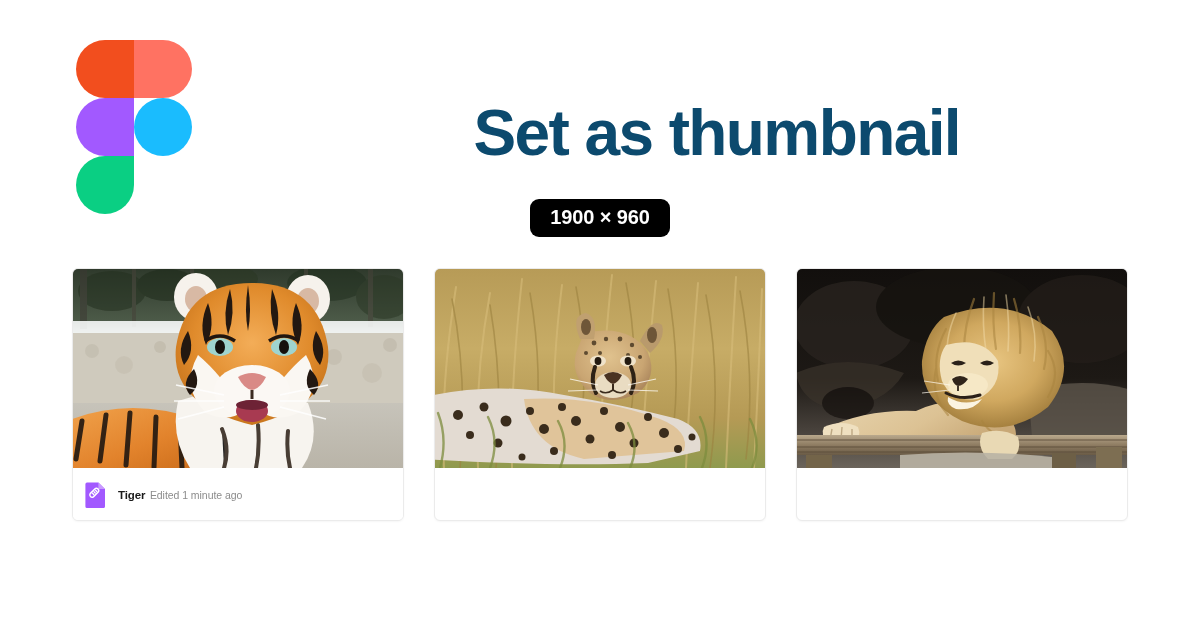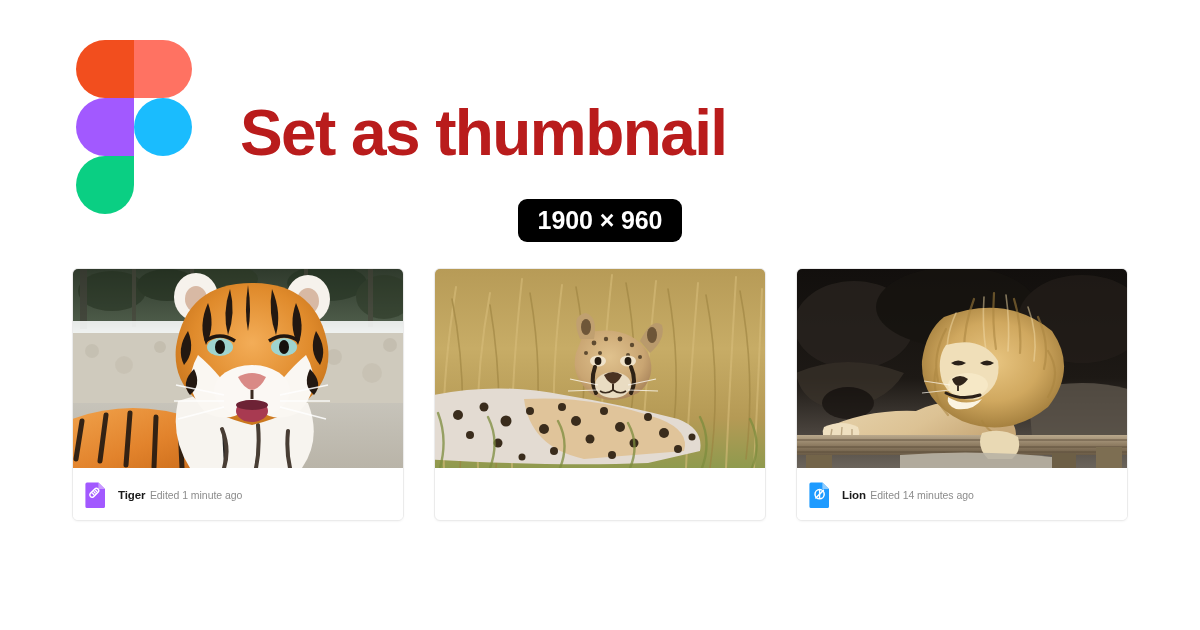--- a/index.html
+++ b/index.html
@@ -24,40 +24,40 @@
     height: 174px;
   }
   .logo svg { display: block; }
 
   
   .page-title {
     position: absolute;
     left: 240px;
     top: 100px;
     width: 720px;
-    text-align: left;
+    text-align: right;
     font-size: 64px;
     font-weight: 700;
     letter-spacing: -1.6px;
-    color: #b91c1c;
+    color: #0c4a6e;
     line-height: 1.05;
     white-space: nowrap;
   }
   .dimension-badge-wrap {
     position: absolute;
     left: 240px;
     top: 199px;
     width: 720px;
     text-align: center;
   }
   .dimension-badge {
     display: inline-block;
     background: #000000;
     color: #ffffff;
-    font-size: 25px;
+    font-size: 20px;
     font-weight: 700;
     letter-spacing: -0.1px;
     border-radius: 9px;
     padding: 8px 20px 9px 20px;
     line-height: 1.05;
   }
 
   
   .card-row {
     position: absolute;
@@ -490,32 +490,15 @@
 
         <path d="M186 164 Q206 158 222 168 Q226 182 216 190 L192 190 Q180 178 186 164 Z" fill="#e9d9b4"></path>
 
         <rect x="10" y="186" width="26" height="13" fill="#736449"></rect>
         <rect x="256" y="184" width="24" height="15" fill="#6d5f46"></rect>
         <rect x="300" y="178" width="26" height="21" fill="#7d6e52"></rect>
 
         <path d="M104 186 Q180 180 256 188 L256 199 L104 199 Z" fill="#b9b2a4" opacity="0.9"></path>
       </svg>
     </div>
-    <div class="card-footer">
-      <span class="file-icon">
-        <svg viewBox="0 0 22 27" width="22" height="27" aria-hidden="true">
-          <path d="M2 1.6 h11.4 L20 8.1 V25.4 a1.6 1.6 0 0 1 -1.6 1.6 H2 A1.6 1.6 0 0 1 0.4 25.4 V3.2 A1.6 1.6 0 0 1 2 1.6 Z" fill="#1E9BFF"></path>
-          <path d="M13.4 1.6 L20 8.1 h-6.6 Z" fill="#8DCCFF"></path>
-          <g transform="translate(5,8)">
-            <circle cx="5.6" cy="5.2" r="4.6" fill="none" stroke="#ffffff" stroke-width="1.5"></circle>
-            <path d="M9.4 1.4 L1.8 9.0" stroke="#ffffff" stroke-width="1.5" stroke-linecap="round"></path>
-            <path d="M5.6 0.6 L5.6 9.8" stroke="#ffffff" stroke-width="1.3"></path>
-          </g>
-        </svg>
-      </span>
-      <span class="file-meta">
-        <span class="file-name">Lion</span>
-        <span class="file-edited">Edited 14 minutes ago</span>
-      </span>
-    </div>
   </div>
 
 </div>
 
 </body></html>

